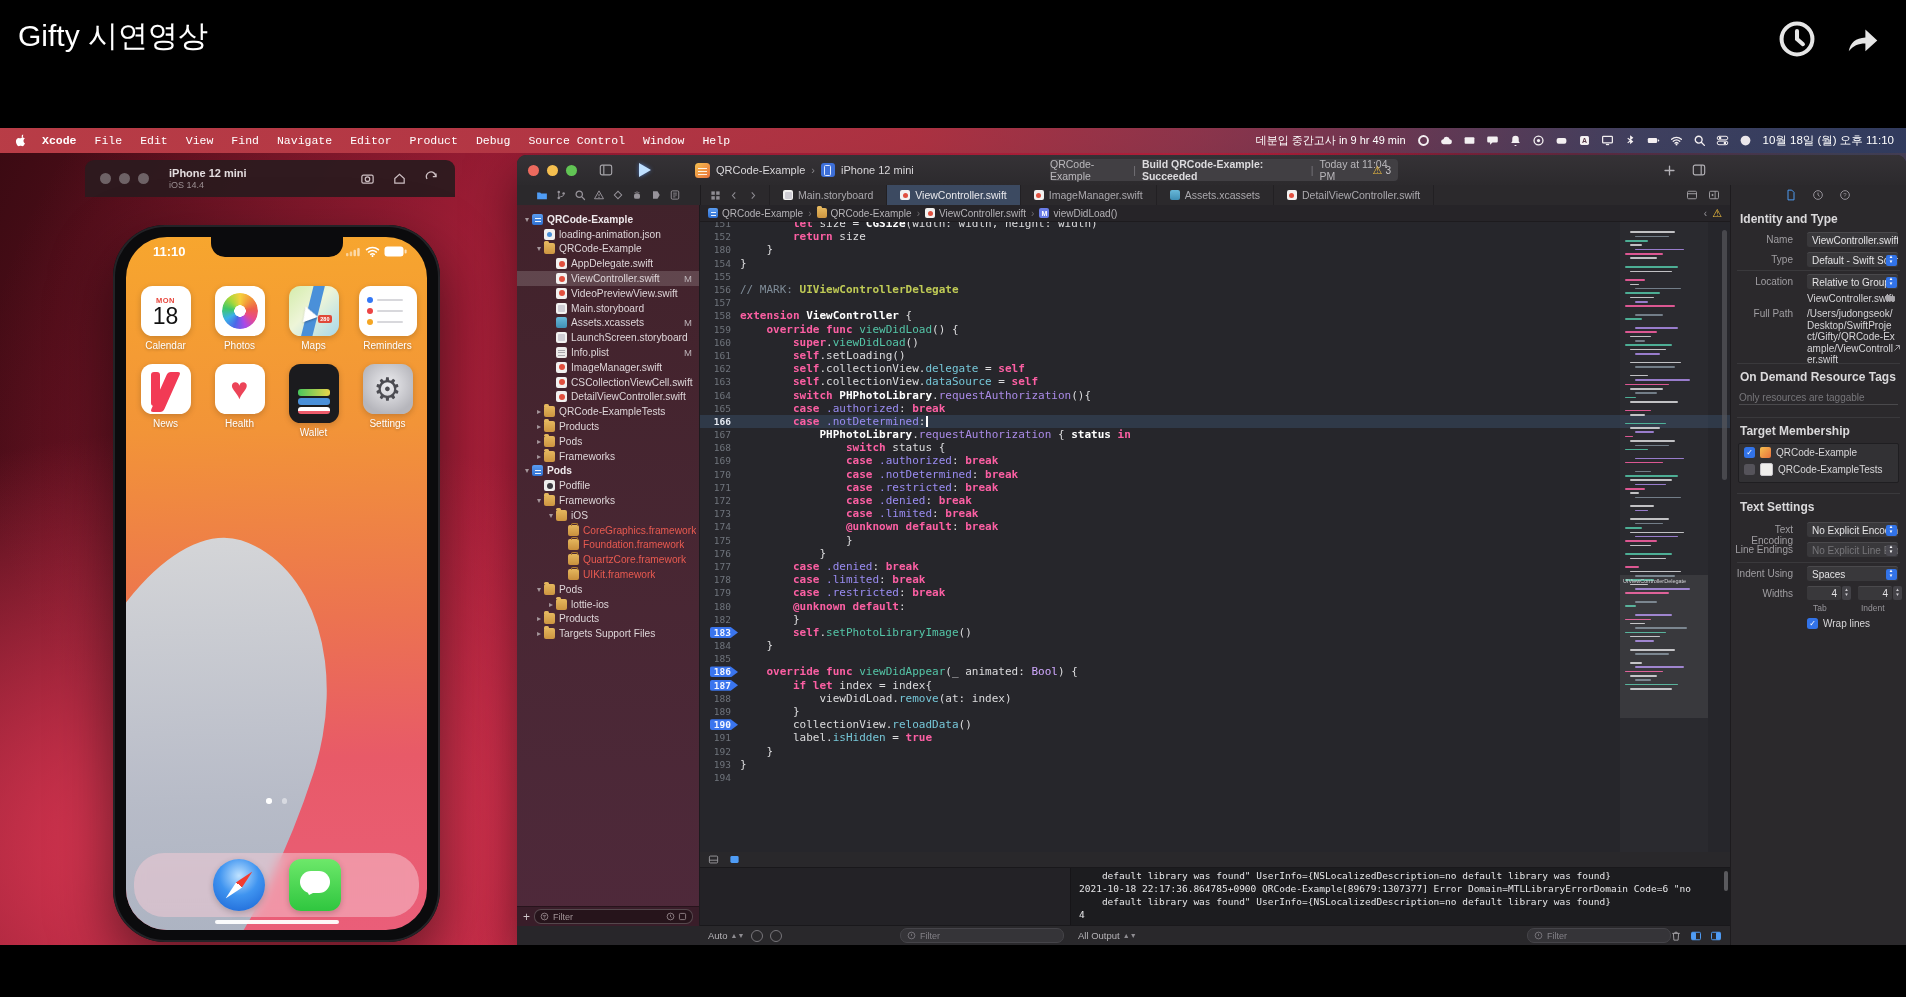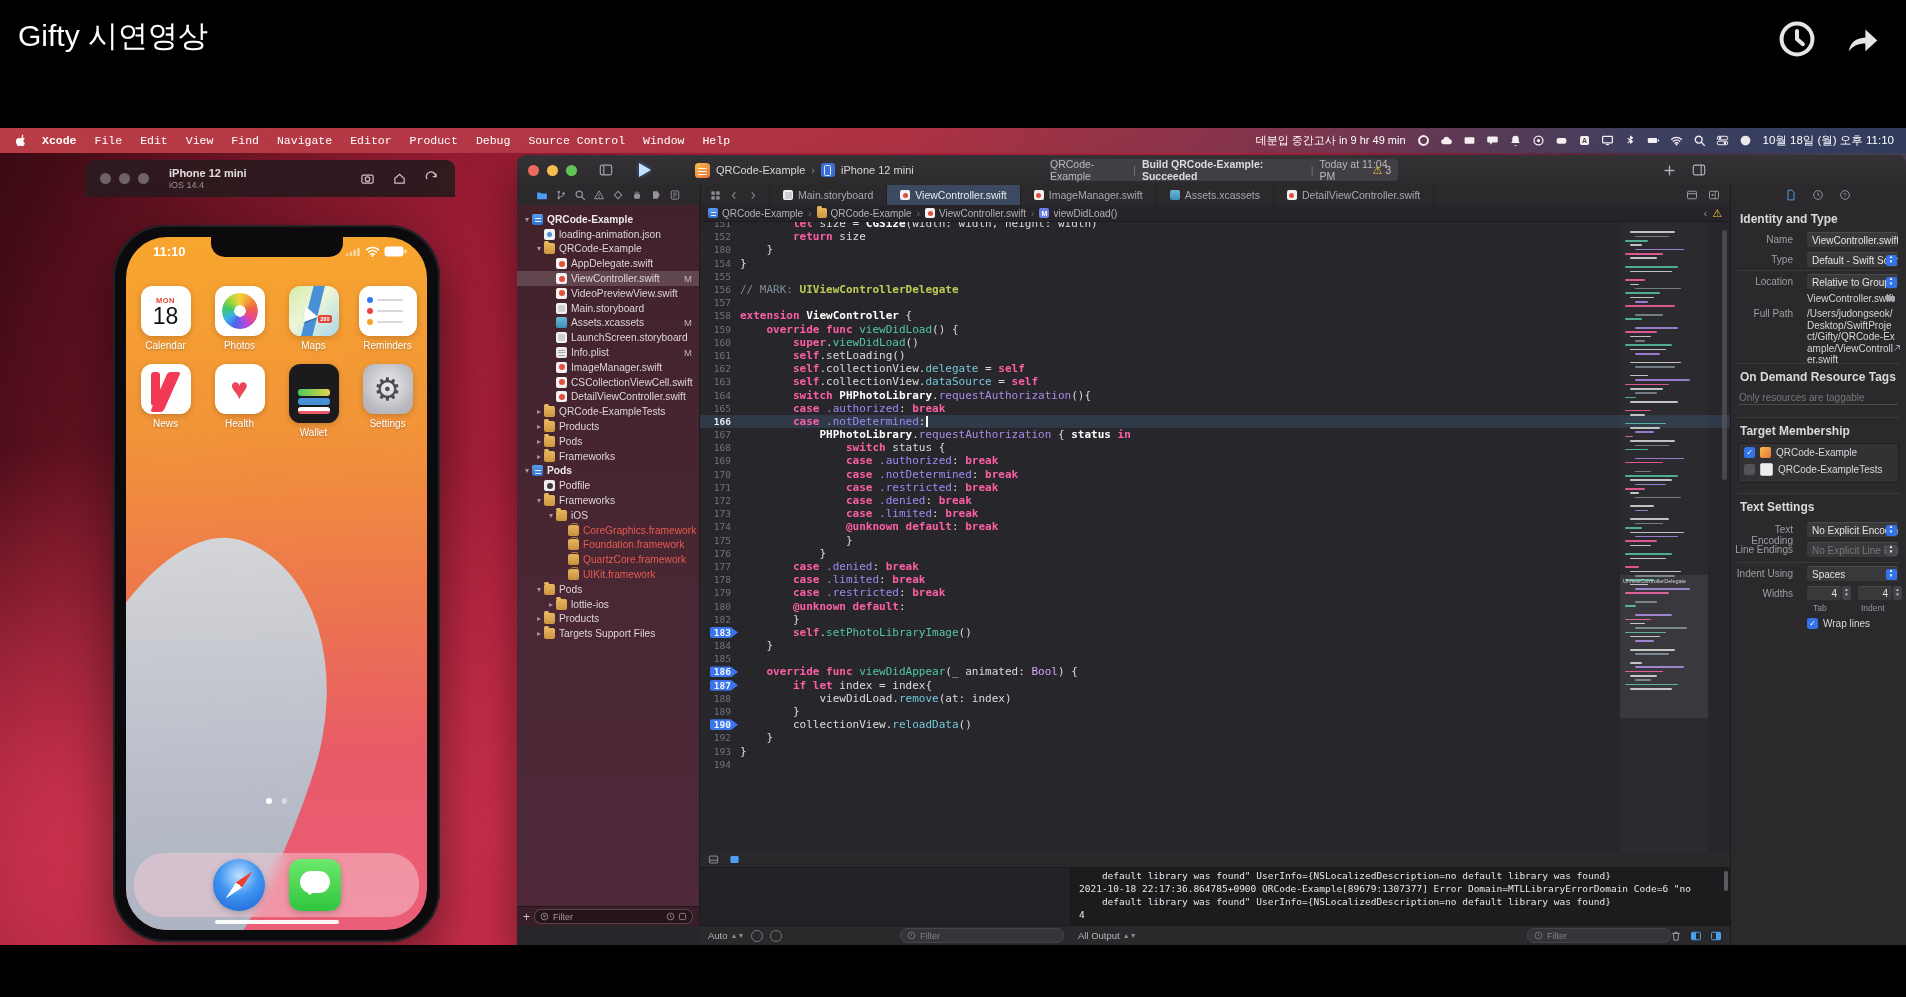--- a/index.html
+++ b/index.html
@@ -1030,20 +1030,24 @@
   </div>
             <div class="cl" style="">
     <span class="gut">189</span>
     <span class="ct"><span class="tk-p">        }</span></span>
   </div>
             <div class="cl" style="">
     <span class="gut"><span class="bpb">190</span></span>
     <span class="ct"><span class="tk-p">        collectionView.</span><span class="tk-r">reloadData</span><span class="tk-p">()</span></span>
   </div>
             <div class="cl" style="">
+    <span class="gut">191</span>
+    <span class="ct"><span class="tk-p">        label.</span><span class="tk-r">isHidden</span><span class="tk-p"> = </span><span class="tk-k">true</span></span>
+  </div>
+            <div class="cl" style="">
     <span class="gut">192</span>
     <span class="ct"><span class="tk-p">    }</span></span>
   </div>
             <div class="cl" style="">
     <span class="gut">193</span>
     <span class="ct"><span class="tk-p">}</span></span>
   </div>
             <div class="cl" style="">
     <span class="gut">194</span>
     <span class="ct"></span>

